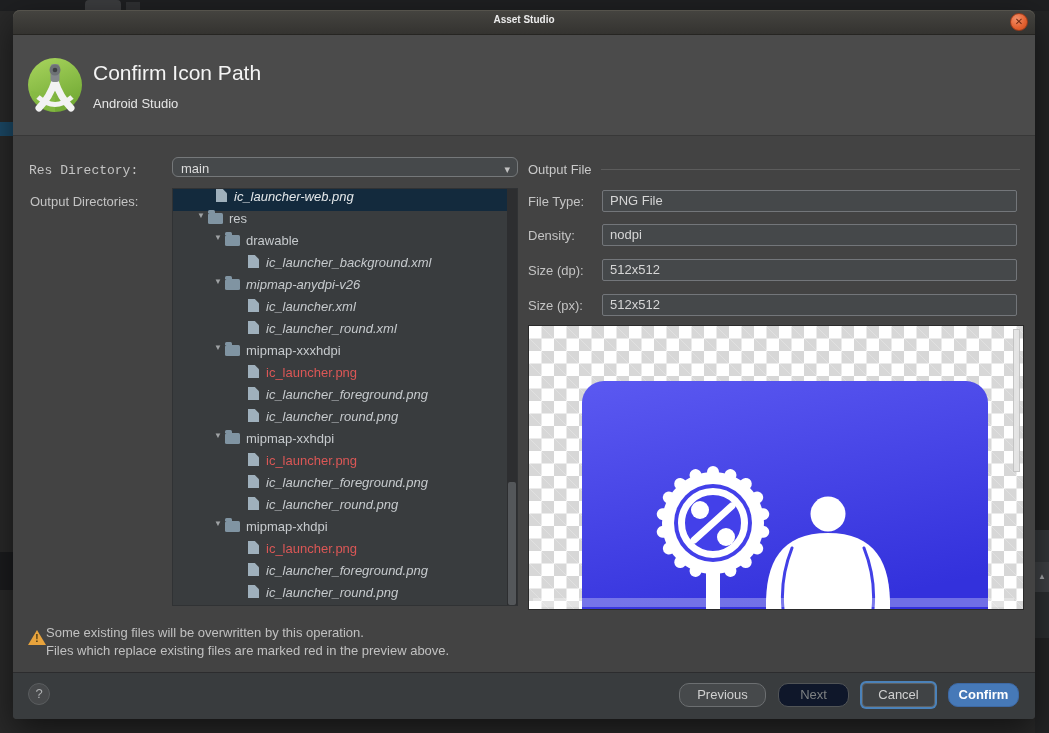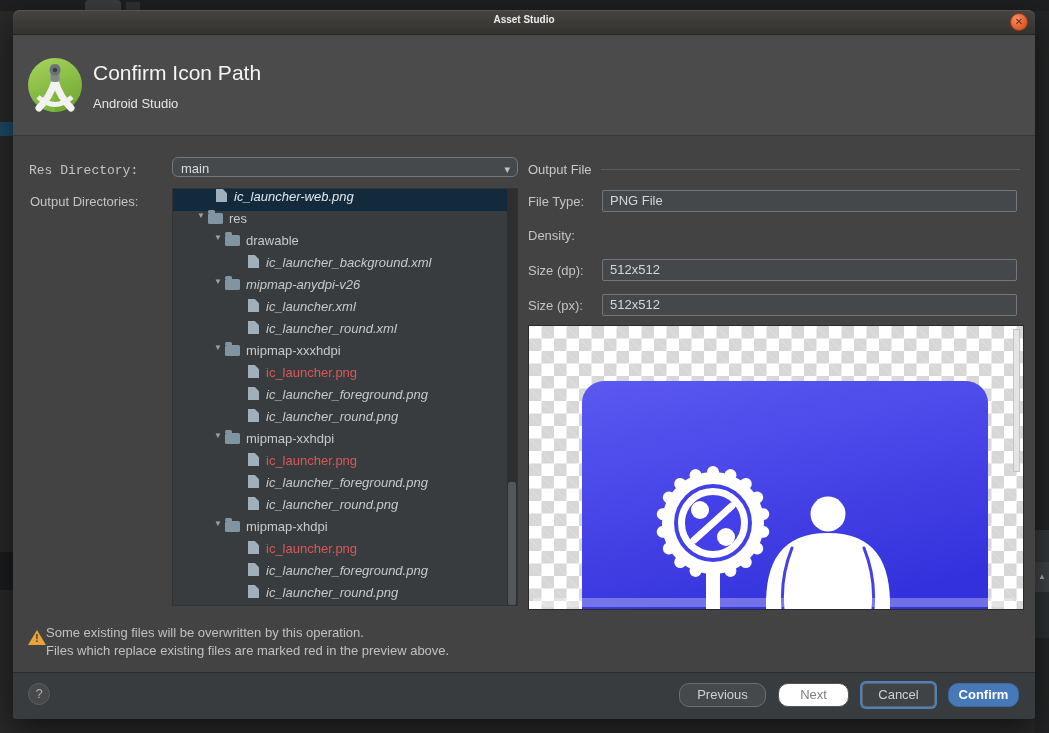--- a/index.html
+++ b/index.html
@@ -95,21 +95,21 @@
     box-shadow:0 1px 0 #45474a;}
   .footer{position:absolute;left:0;top:663px;width:100%;height:46px;background:#393c3e;
     border-radius:0 0 4px 4px;}
   .help-btn{position:absolute;left:15px;top:10px;width:22px;height:22px;border-radius:50%;
     background:#47494b;border:1px solid #5a5d5f;box-sizing:border-box;
     color:#aeb0b2;font-size:13px;text-align:center;line-height:20px;}
   .btn{position:absolute;top:10px;height:24px;box-sizing:border-box;border-radius:10px;
     font-size:13px;text-align:center;line-height:22px;
     background:#46494b;border:1px solid #6c6f71;color:#d0d0d0;}
   .btn-previous{left:666px;width:87px;}
-  .btn-next{left:765px;width:71px;background:#ffffff;border-color:#515456;color:#7d8082;}
+  .btn-next{left:765px;width:71px;background:#0f172a;border-color:#515456;color:#7d8082;}
   .btn-cancel{left:849px;width:73px;background:#404345;border-color:#5e6163;
     box-shadow:0 0 0 2px rgba(78,137,199,.9);border-radius:4px;}
   .btn-finish{left:935px;width:71px;background:#4679b8;border-color:#3d69a5;
     color:#ffffff;font-weight:bold;}
 </style>
 </head>
 <body>
 
 <div class="bg-topstrip"></div>
 <div class="bg-tab"></div>
@@ -243,20 +243,21 @@
       <div class="tree-thumb"></div>
     </div>
   </div>
 
   <div class="section-title">Output File</div>
   <div class="section-line"></div>
 
   <div class="lbl" style="left:515px;top:184px;">File Type:</div>
   <div class="field" style="top:180px;">PNG File</div>
   <div class="lbl" style="left:515px;top:218px;">Density:</div>
+  <div class="field" style="top:214px;">nodpi</div>
   <div class="lbl" style="left:515px;top:253px;">Size (dp):</div>
   <div class="field" style="top:249px;">512x512</div>
   <div class="lbl" style="left:515px;top:288px;">Size (px):</div>
   <div class="field" style="top:284px;">512x512</div>
 
   <div class="preview" aria-label="Launcher icon preview: white scalloped percent badge and person figure on blue rounded square over transparency checkerboard">
     <svg width="494" height="283" viewBox="0 0 494 283">
       <defs>
         <linearGradient id="ig" x1="0" y1="0" x2="0.35" y2="1">
           <stop offset="0" stop-color="#5b59f1"></stop>

